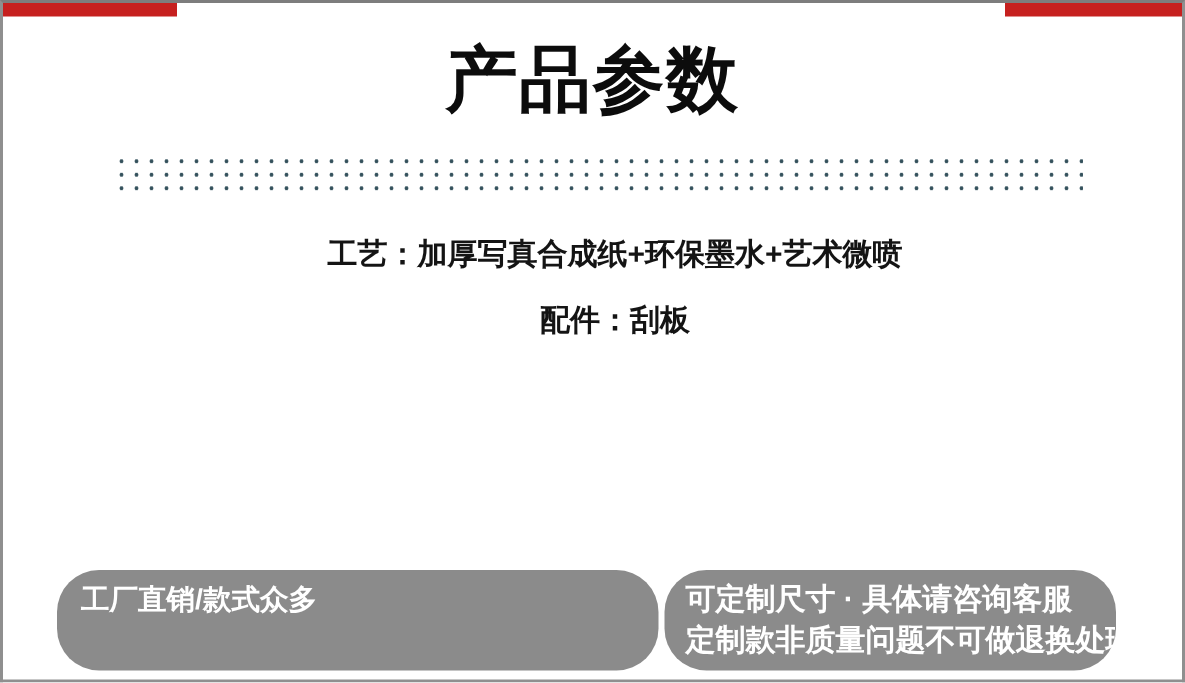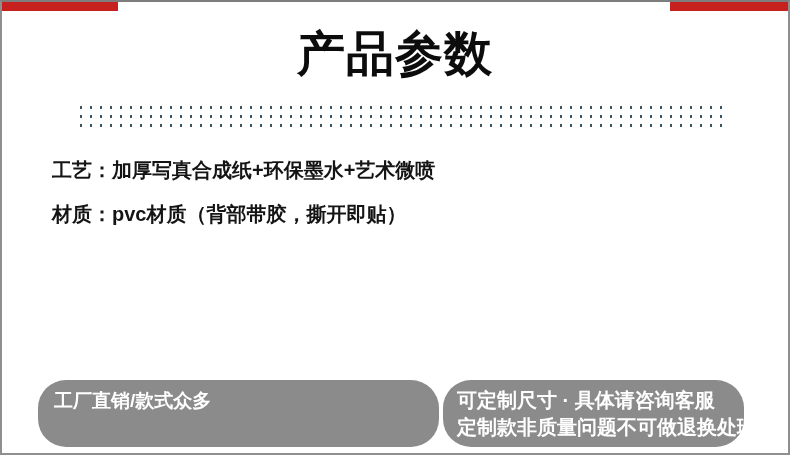--- a/index.html
+++ b/index.html
@@ -42,20 +42,21 @@
     height: 27px;
     background-image: radial-gradient(circle, #35525d 1.1px, rgba(53,82,93,0) 1.5px);
     background-size: 10px 9px;
   }
 
   .specs {
     position: absolute;
     left: 50px;
     top: 157px;
     right: 20px;
+    text-align: center;
   }
   .spec-row {
     font-size: 20px;
     font-weight: 700;
     color: #141414;
     line-height: 23px;
     white-space: nowrap;
   }
   .spec-row:nth-child(2) { margin-top: 21px; }
   .spec-row:nth-child(n+3) { margin-top: 12px; }
@@ -87,21 +88,21 @@
 
   <h1 class="page-title">产品参数</h1>
 
   <div class="dotted-divider"></div>
 
   <div class="specs">
     <div class="spec-row">
       <span class="spec-label">工艺：</span><span class="spec-value">加厚写真合成纸+环保墨水+艺术微喷</span>
     </div>
     <div class="spec-row">
-      <span class="spec-label">材质：</span><span class="spec-value">pvc材质（背部带胶，撕开即贴）</span>
+      <span class="spec-label">配件：</span><span class="spec-value">刮板</span>
     </div>
   </div>
 
   <div class="footer-box left" style="background:#8b8b8b">
     <div>工厂直销/款式众多</div>
   </div>
 
   <div class="footer-box right" style="background:#8b8b8b">
     <div>可定制尺寸 · 具体请咨询客服</div>
     <div>定制款非质量问题不可做退换处理</div>

